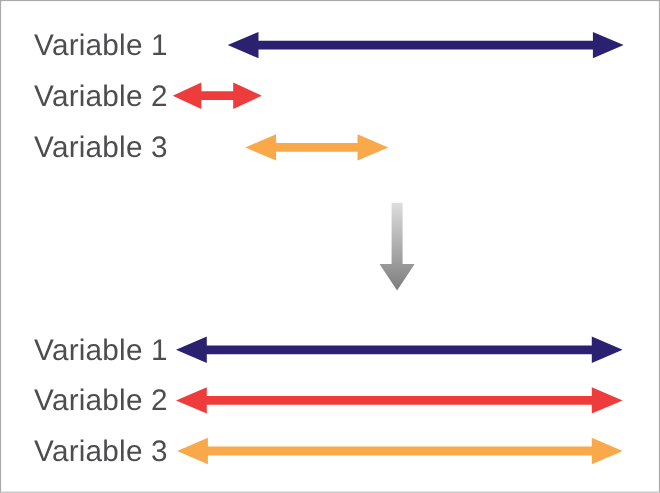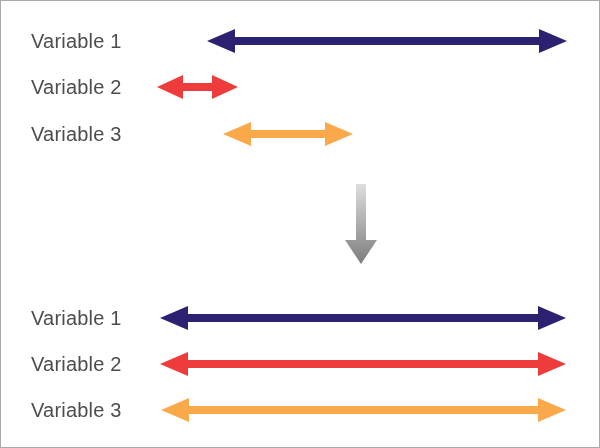--- a/index.html
+++ b/index.html
@@ -14,21 +14,21 @@
     border: 1px solid #a9a9a9;
     background: #ffffff;
     overflow: hidden;
     font-family: "Liberation Sans", "DejaVu Sans", sans-serif;
   }
   .row-label {
     position: absolute;
     left: 30px;
     height: 24px;
     line-height: 24px;
-    font-size: 20px;
+    font-size: 27px;
     font-weight: 400;
     color: #4d4d4f;
     letter-spacing: 0.2px;
     white-space: nowrap;
   }
   .arrow {
     position: absolute;
     height: 26px;
     display: block;
   }

